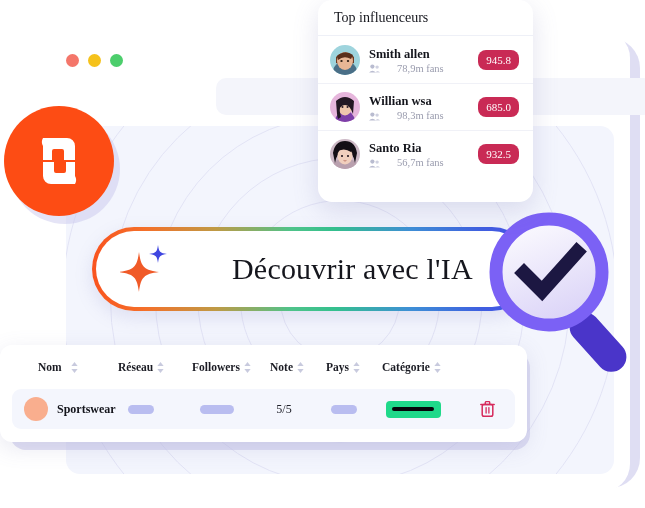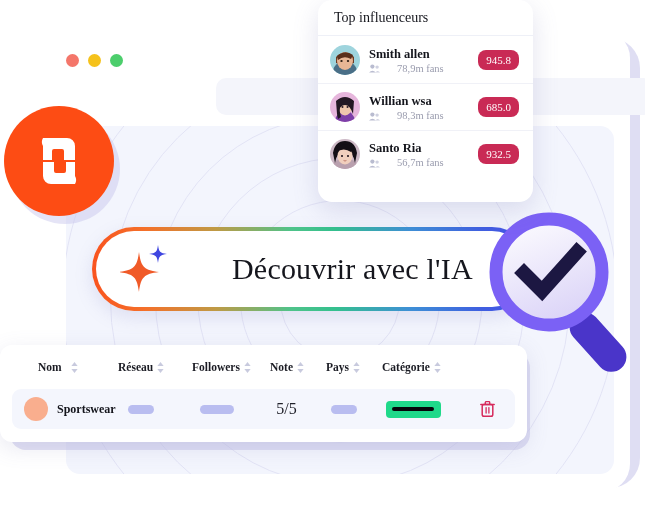--- a/index.html
+++ b/index.html
@@ -291,21 +291,21 @@
     white-space: nowrap;
   }
   .pill-ph {
     width: 26px; height: 9px;
     border-radius: 5px;
     background: #b9bdf0;
   }
   .pill-ph.wide { width: 34px; }
   .note-val {
     font-family: "Liberation Serif", serif;
-    font-size: 16px;
+    font-size: 12px;
     color: #20212a;
   }
   .cat-pill {
     width: 55px; height: 17px;
     border-radius: 4px;
     background: #1fd98a;
     display: flex;
     align-items: center;
     justify-content: center;
   }

